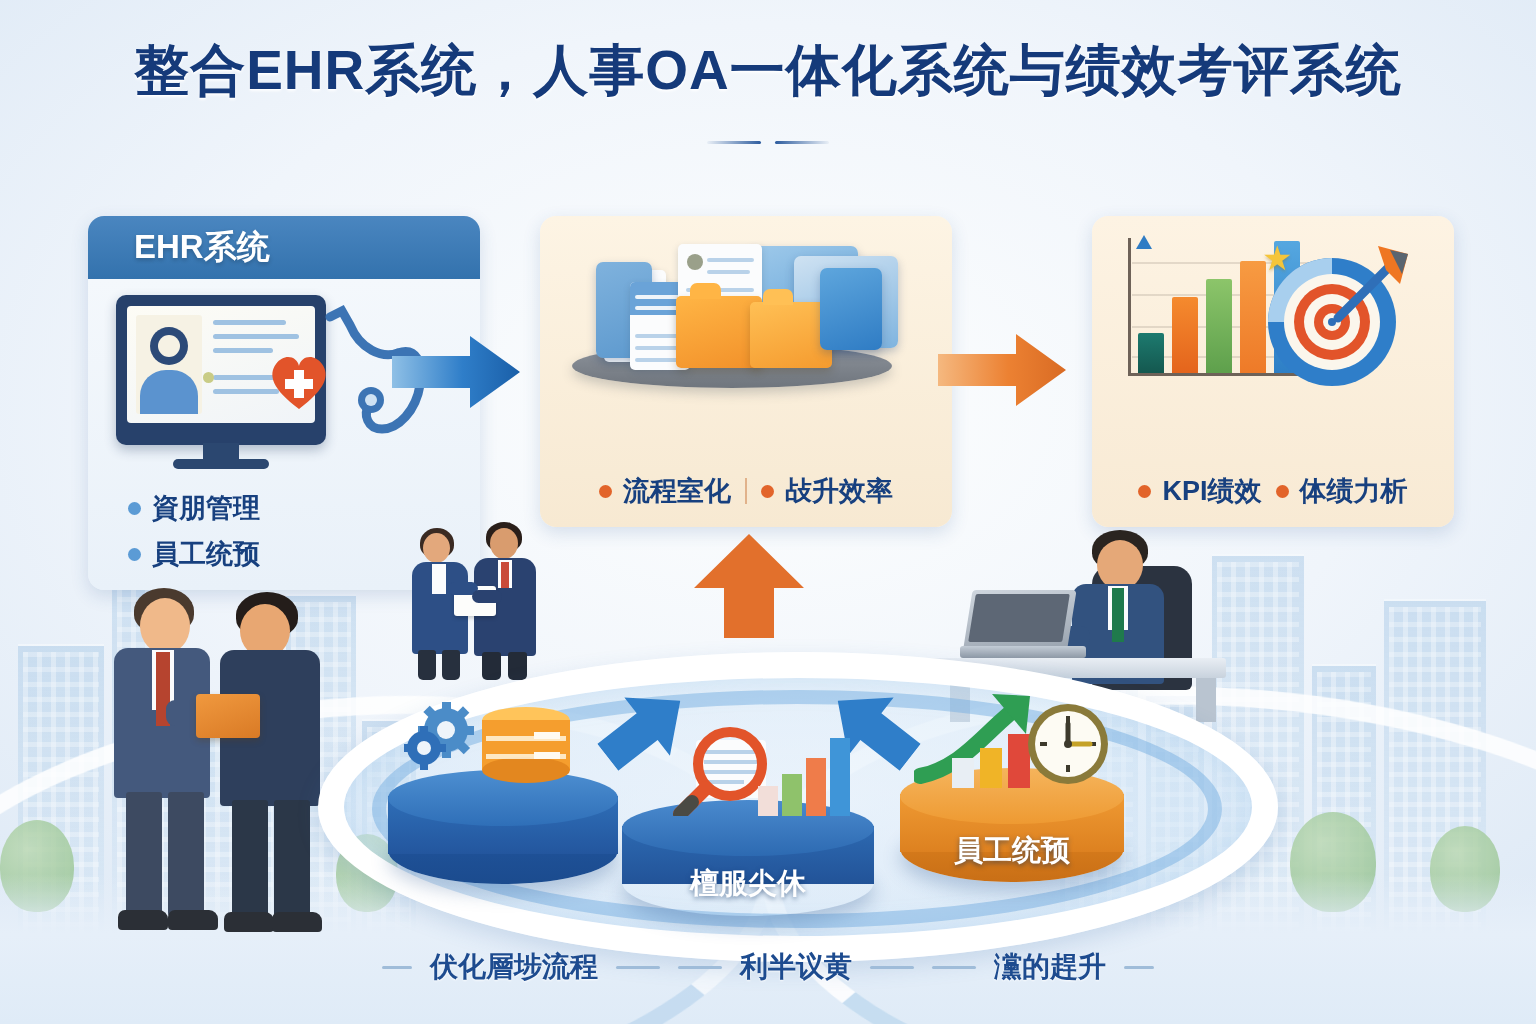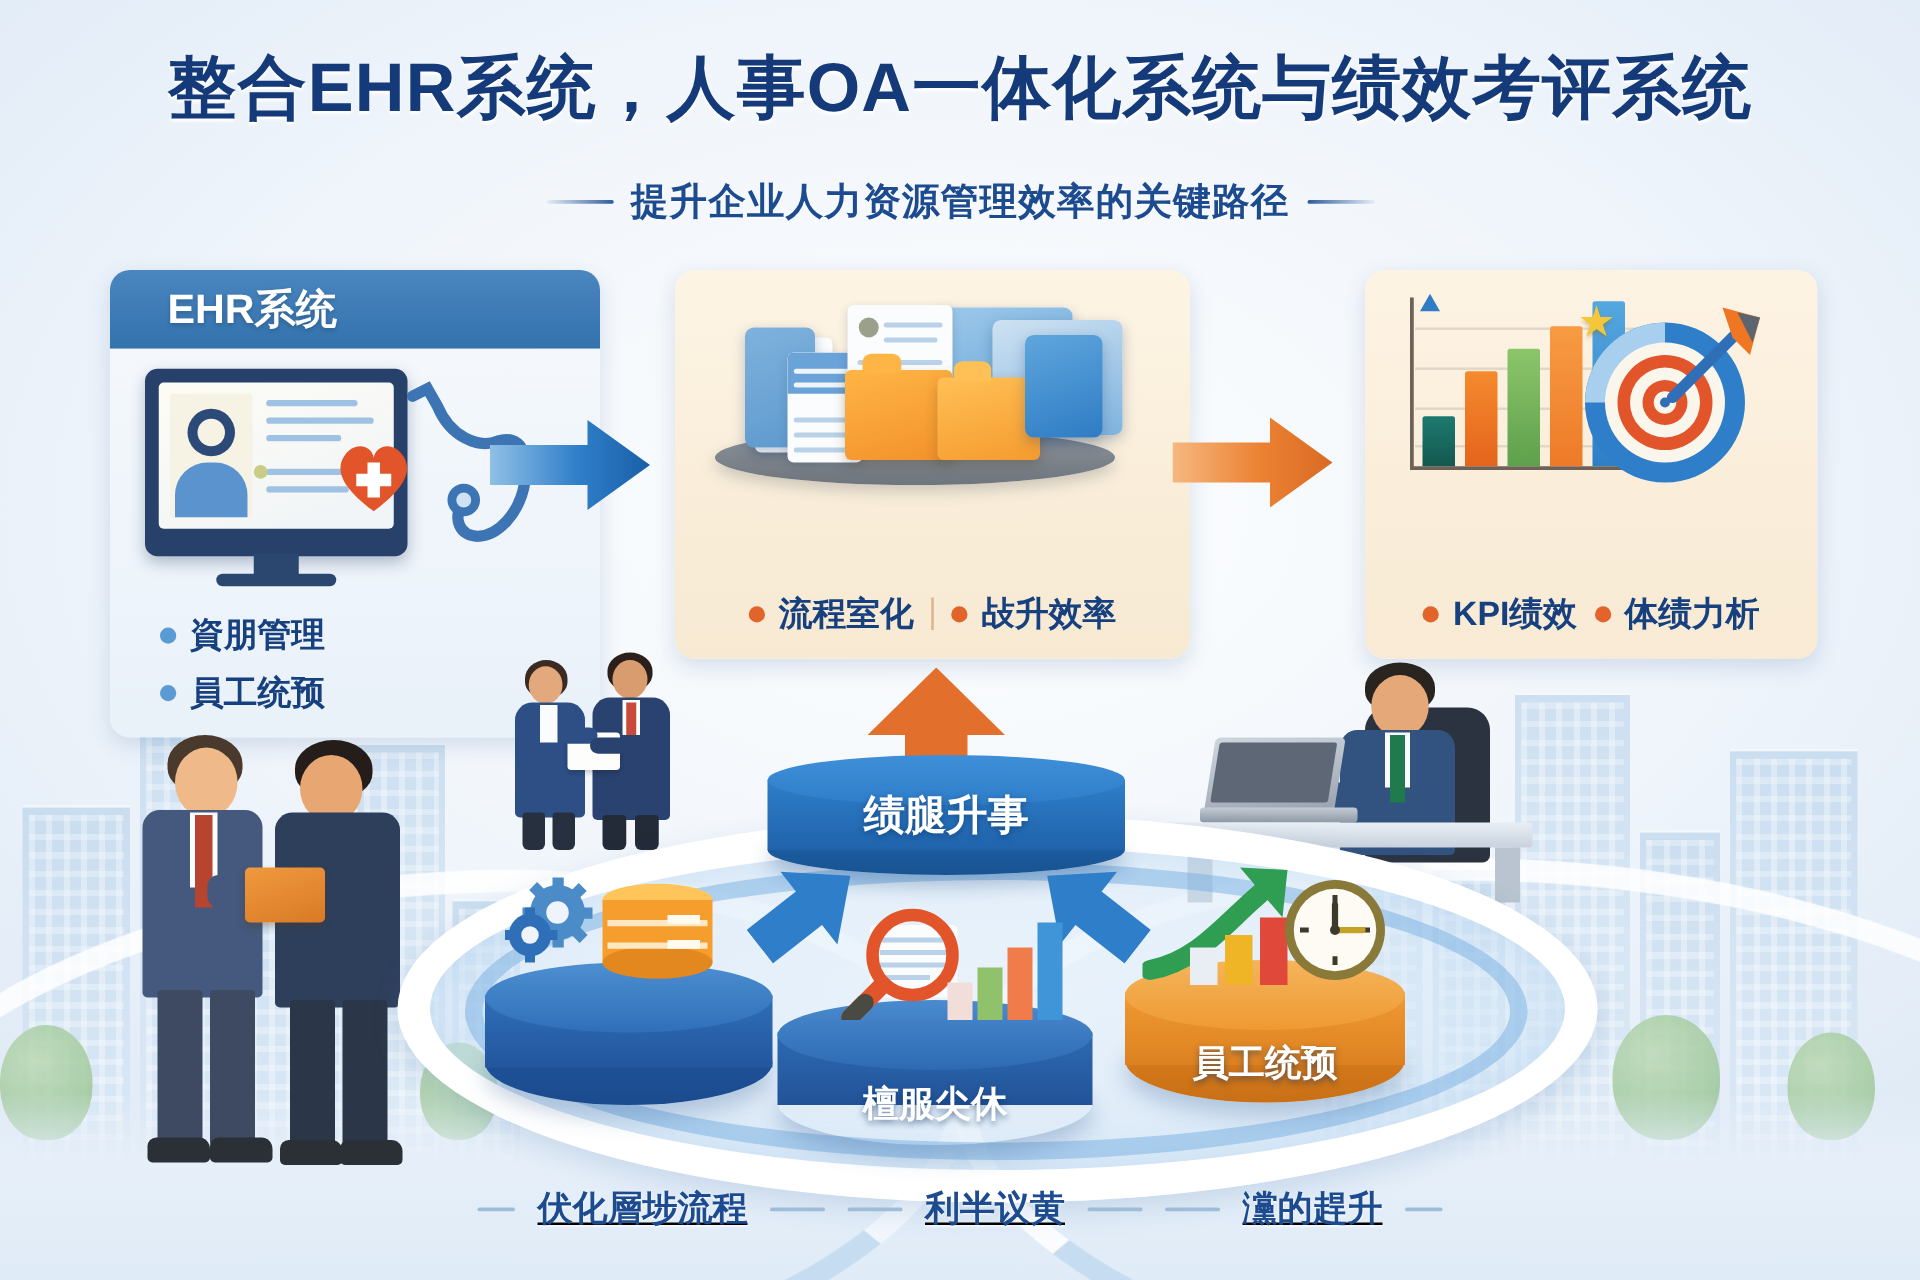--- a/index.html
+++ b/index.html
@@ -204,21 +204,21 @@
                text-shadow:0 2px 5px rgba(10,45,95,.55); }
   .ped-icon { position:absolute; z-index:4; }
 
   
   .mini-arrow { position:absolute; width:92px; height:78px; }
   .mini-arrow svg { width:100%; height:100%; }
 
   
   .captions {
     position:absolute; left:0; right:0; bottom:38px;
-    display:flex; align-items:center; justify-content:center; gap:18px;text-decoration:underline;
+    display:flex; align-items:center; justify-content:center; gap:18px;
   }
   .cap-dash { width:44px; height:3px; background:#9fbcd9; border-radius:2px; }
   .cap-dash.sm { width:30px; }
   .cap-text { font-size:28px; font-weight:bold; color:#1d4b8f;
               text-shadow:0 1px 2px rgba(255,255,255,.9); white-space:nowrap; }
 
   
   .person { position:absolute; }
   .p-head { position:absolute; border-radius:50%; }
   .p-hair { position:absolute; border-radius:50% 50% 42% 42%; }
@@ -250,21 +250,20 @@
     <div class="tree" style="left:1290px;width:86px;  height:100px;"></div>
     <div class="tree" style="left:1430px;width:70px;  height:86px;"></div>
     <div class="ground"></div>
     <div class="swoosh" style="left:-120px; top:700px; width:900px; height:420px; transform:rotate(-6deg);"></div>
     <div class="swoosh" style="left:760px;  top:690px; width:980px; height:440px; transform:rotate(5deg);"></div>
   </div>
 
   <div class="title">整合EHR系统，人事OA一体化系统与绩效考评系统</div>
   <div class="subtitle-row">
     <div class="sub-dash"></div>
-    <div class="subtitle">提升企业人力资源管理效率的关键路径</div>
     <div class="sub-dash r"></div>
   </div>
 
   <div class="panel" id="panel-ehr">
     <div class="panel-head">EHR系统</div>
     <div class="panel-body">
 
       <div class="ill monitor">
         <div class="mon-screen">
           <div class="mon-inner">
@@ -535,26 +534,20 @@
 
   <div class="track"></div>
   <div class="track-inner"></div>
 
   <div id="arrow-up">
     <svg viewBox="0 0 110 104">
       <path d="M55 0 L110 54 H80 V104 H30 V54 H0 Z" fill="#e2702c"></path>
     </svg>
   </div>
 
-  <div class="capsule">
-    <div class="cap-bot"></div>
-    <div class="cap-mid"></div>
-    <div class="cap-top"></div>
-    <div class="cap-label">绩腿升事</div>
-  </div>
 
   <div class="mini-arrow" style="left:598px; top:690px; transform:rotate(-38deg);">
     <svg viewBox="0 0 92 78">
         <path d="M0 22 H50 V2 L92 39 L50 76 V56 H0 Z" fill="#2f7ec9"></path>
       </svg>
   </div>
   <div class="mini-arrow" style="left:828px; top:690px; transform:rotate(218deg);">
     <svg viewBox="0 0 92 78">
         <path d="M0 22 H50 V2 L92 39 L50 76 V56 H0 Z" fill="#2f7ec9"></path>
       </svg>

